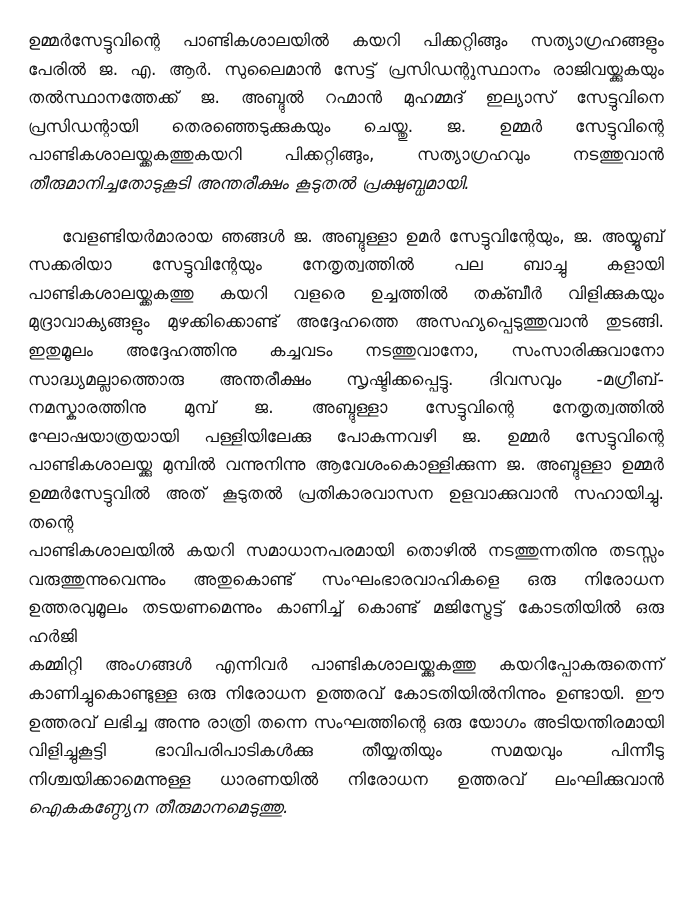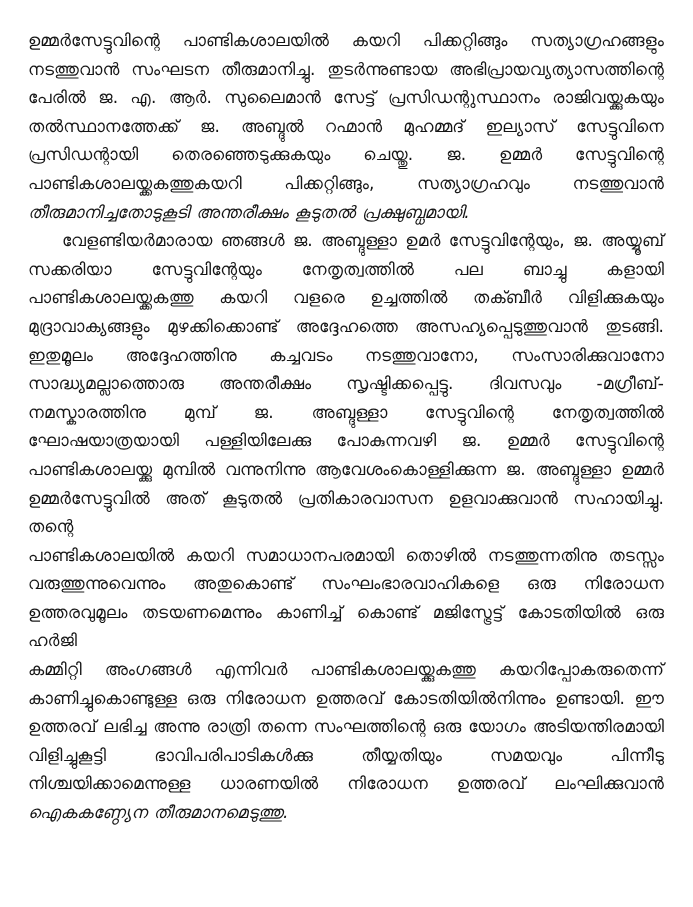--- a/index.html
+++ b/index.html
@@ -31,30 +31,30 @@
     text-align-last: justify;
     word-spacing: 1px;
     letter-spacing: 0.1px;
   }
   .text-line.last-line {
     text-align-last: left;
     font-style: italic;
   }
   .text-line.indented {
     text-indent: 34px;
+    margin-top: 24px;
   }
 </style>
 </head>
 <body>
 
 <div class="page">
   <div class="doc-body" style="color: rgb(21, 21, 21);">
       <div class="paragraph">
         <div class="text-line">ഉമ്മർസേട്ടുവിന്റെ പാണ്ടികശാലയിൽ കയറി പിക്കറ്റിങ്ങും സത്യാഗ്രഹങ്ങളും</div>
-        <div class="text-line">നടത്തുവാൻ സംഘടന തീരുമാനിച്ചു. തുടർന്നുണ്ടായ അഭിപ്രായവ്യത്യാസത്തിന്റെ</div>
         <div class="text-line">പേരിൽ ജ. എ. ആർ. സുലൈമാൻ സേട്ട് പ്രസിഡന്റുസ്ഥാനം രാജിവയ്ക്കുകയും</div>
         <div class="text-line">തൽസ്ഥാനത്തേക്ക് ജ. അബ്ദുൽ റഹ്മാൻ മുഹമ്മദ് ഇല്യാസ് സേട്ടുവിനെ</div>
         <div class="text-line">പ്രസിഡന്റായി തെരഞ്ഞെടുക്കുകയും ചെയ്തു. ജ. ഉമ്മർ സേട്ടുവിന്റെ</div>
         <div class="text-line">പാണ്ടികശാലയ്ക്കകത്തുകയറി പിക്കറ്റിങ്ങും, സത്യാഗ്രഹവും നടത്തുവാൻ</div>
         <div class="text-line last-line">തീരുമാനിച്ചതോടുകൂടി അന്തരീക്ഷം കൂടുതൽ പ്രക്ഷുബ്ധമായി.</div>
       </div>
       <div class="paragraph">
         <div class="text-line indented">വേളണ്ടിയർമാരായ ഞങ്ങൾ ജ. അബ്ദുള്ളാ ഉമർ സേട്ടുവിന്റേയും, ജ. അയ്യൂബ്</div>
         <div class="text-line">സക്കരിയാ സേട്ടുവിന്റേയും നേതൃത്വത്തിൽ പല ബാച്ചു കളായി</div>
         <div class="text-line">പാണ്ടികശാലയ്ക്കകത്തു കയറി വളരെ ഉച്ചത്തിൽ തക്ബീർ വിളിക്കുകയും</div>

